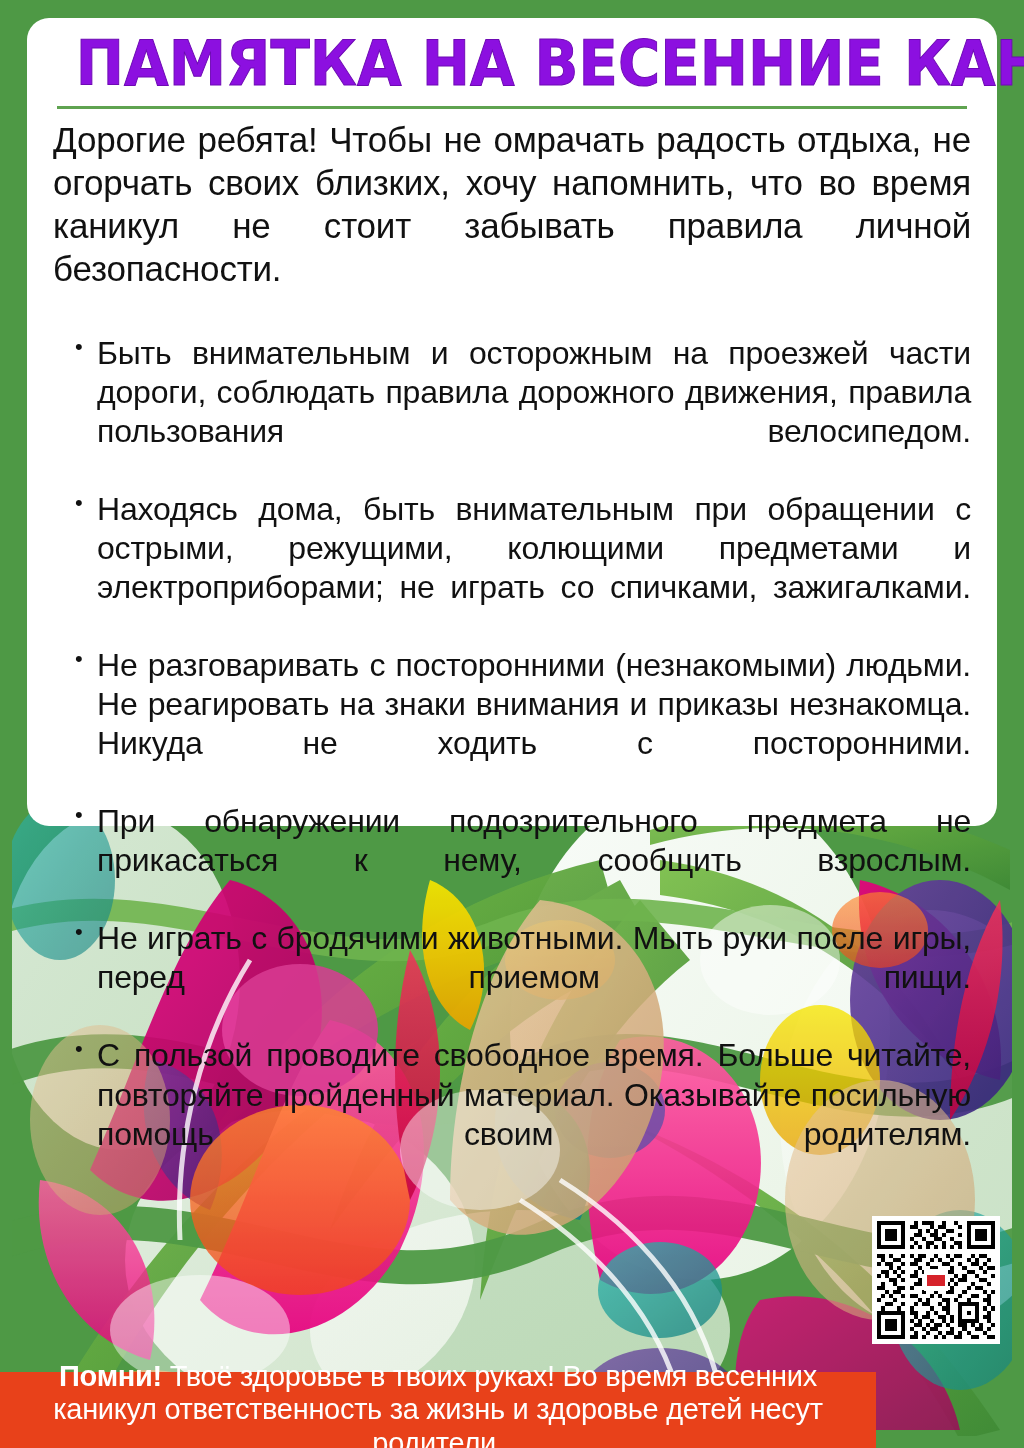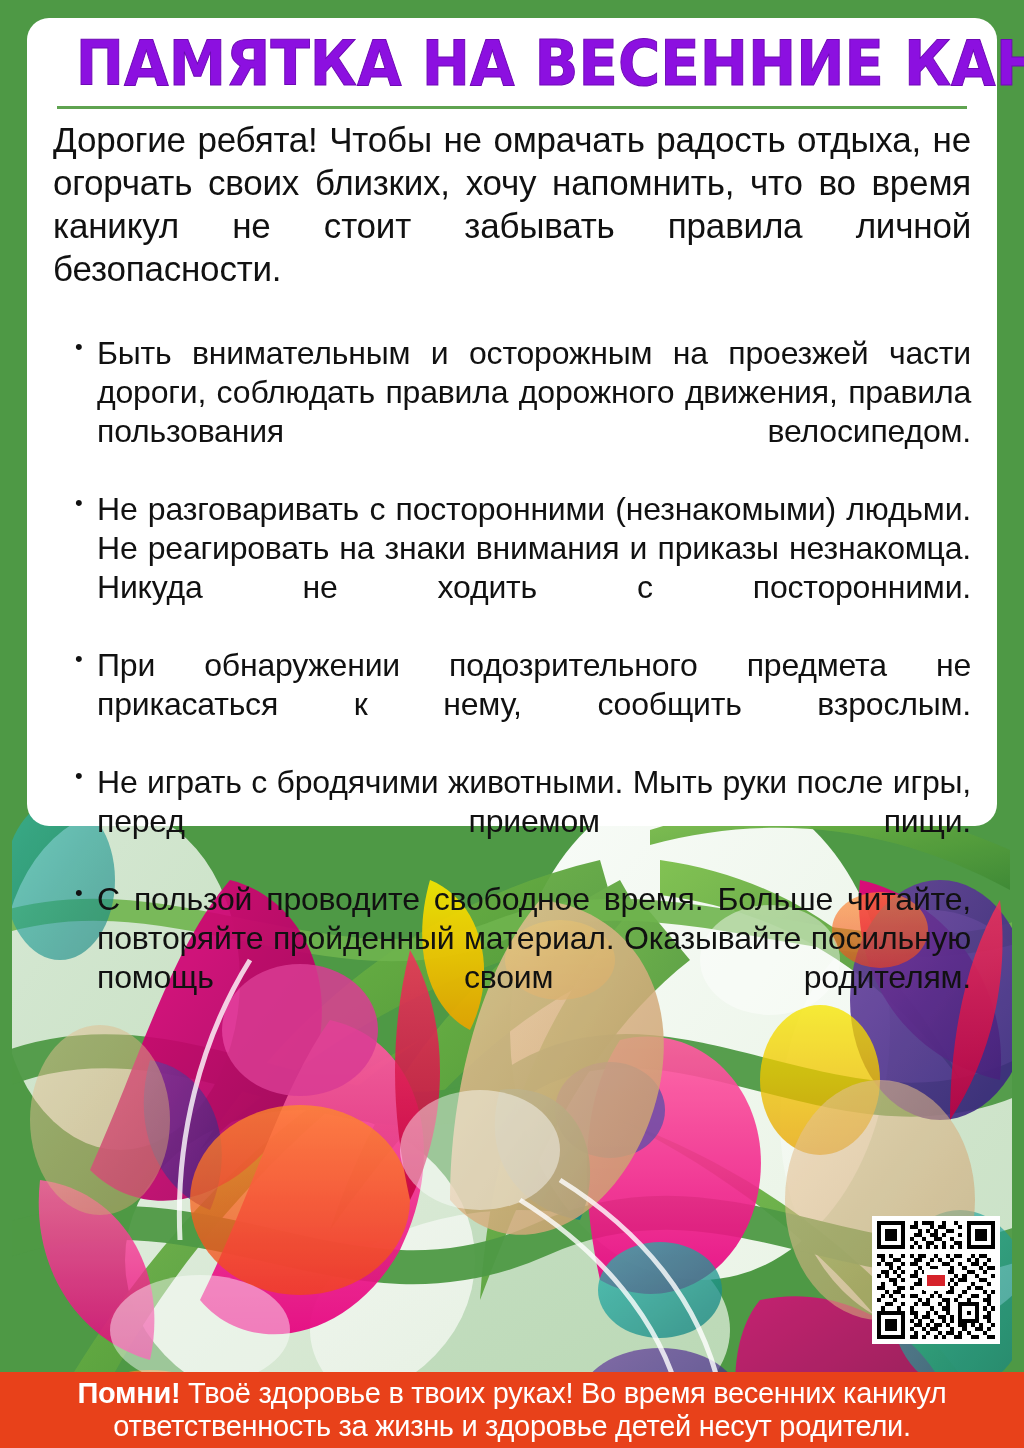--- a/index.html
+++ b/index.html
@@ -154,21 +154,21 @@
     background: #D6222A;
     border: 1px solid #ffffff;
     box-sizing: border-box;
   }
 
   
   .footer {
     position: absolute;
     left: 0;
     bottom: 0;
-    width: 1024px;
+    width: 876px;
     height: 76px;
     background: #E8411A;
     z-index: 10;
     display: flex;
     align-items: center;
     justify-content: center;
     box-sizing: border-box;
     padding: 0 23px;
   }
   .footer-text {
@@ -326,20 +326,23 @@
 
     <h1 class="title">ПАМЯТКА НА ВЕСЕННИЕ КАНИКУЛЫ</h1>
 
     <hr class="title-rule">
 
     <p class="intro">Дорогие ребята! Чтобы не омрачать радость отдыха, не огорчать своих близких, хочу напомнить, что во время каникул не стоит забывать правила личной безопасности.</p>
 
     <ul class="rules">
       <li>
           <span>Быть внимательным и осторожным на проезжей части дороги, соблюдать правила дорожного движения, правила пользования велосипедом.</span>
+        </li>
+      <li>
+          <span>Находясь дома, быть внимательным при обращении с острыми, режущими, колющими предметами и электроприборами; не играть со спичками, зажигалками.</span>
         </li>
       <li>
           <span>Не разговаривать с посторонними (незнакомыми) людьми. Не реагировать на знаки внимания и приказы незнакомца. Никуда не ходить с посторонними.</span>
         </li>
       <li>
           <span>При обнаружении подозрительного предмета не прикасаться к нему, сообщить взрослым.</span>
         </li>
       <li>
           <span>Не играть с бродячими животными. Мыть руки после игры, перед приемом пищи.</span>
         </li>

